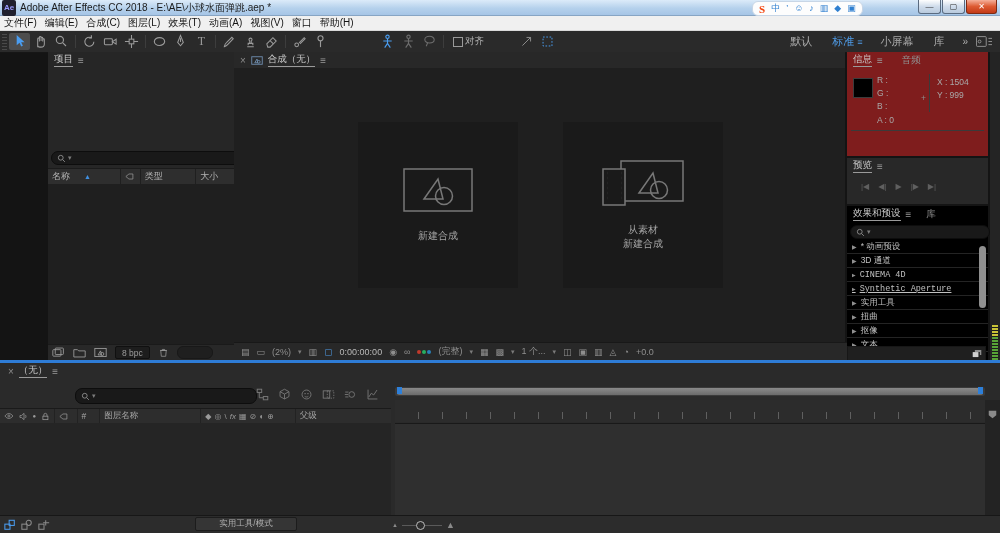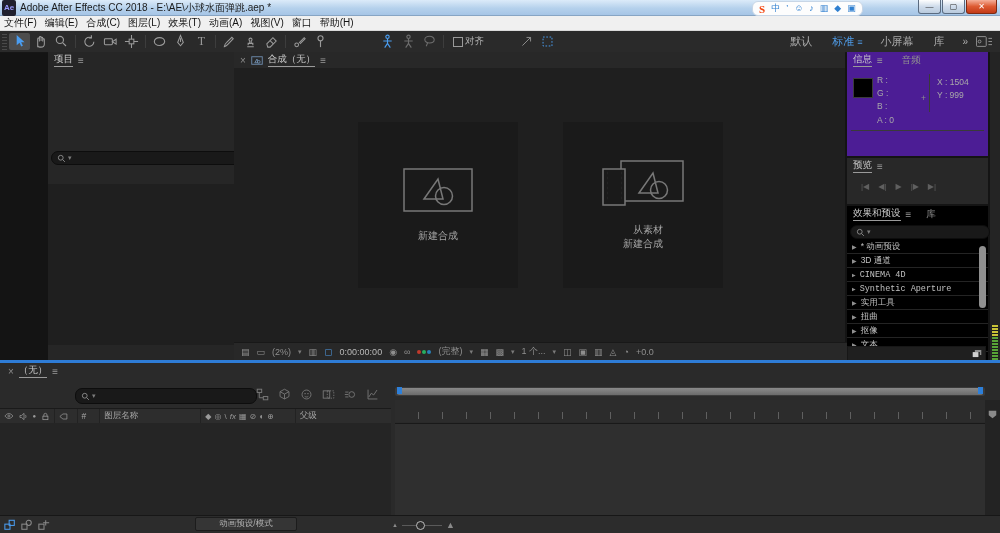--- a/index.html
+++ b/index.html
@@ -81,21 +81,21 @@
   #comp .cfoot{position:absolute;left:0;bottom:0;width:611px;height:17px;background:#282828;
     border-top:1px solid #181818;display:flex;align-items:center;gap:7px;padding:0 7px;
     color:#8f8f8f;font-size:9px;white-space:nowrap;overflow:hidden;}
   .glyphicon{color:#8f8f8f;font-size:9px;}
   .blueicon{color:#4f9ce8;}
   .timecode{color:#b9b9b9;}
   .rgbdots{display:flex;gap:1px;}
   .rgbdots i{width:4px;height:4px;border-radius:50%;display:block;}
 
   
-  #info{left:847px;top:52px;width:141px;height:104px;background:#4c1d95;}
+  #info{left:847px;top:52px;width:141px;height:104px;background:#7f1d1d;}
   .inforow{position:absolute;font-size:8.5px;color:#a9a9a9;line-height:1.55;}
   .swatch{position:absolute;left:6px;top:26px;width:18px;height:18px;background:#000;border:1px solid #3c3c3c;}
   .vline{position:absolute;left:82px;top:22px;width:1px;height:38px;background:#3a3a3a;}
   .hrule{position:absolute;left:4px;top:78px;width:133px;height:1px;background:#3a3a3a;}
   #preview{left:847px;top:158px;width:141px;height:46px;background:#282828;}
   .transport{position:absolute;left:14px;top:24px;display:flex;gap:9px;color:#5f5f5f;font-size:8px;}
   #effects{left:847px;top:206px;width:141px;height:154px;background:#000000;}
   .fx-list{position:absolute;left:0;top:34px;width:141px;height:120px;overflow:hidden;}
   .fx-row{height:13px;display:flex;align-items:center;gap:4px;padding:0 5px;border-bottom:1px solid #242424;
     color:#c0c0c0;font-size:8.5px;}
@@ -313,27 +313,67 @@
       <span class="underline">项目</span>
       <span class="pmenu">≡</span>
     </div>
     <div class="searchbox abs" style="left:3px;top:99px;width:218px;">
       <svg width="9" height="9" viewBox="0 0 12 12" fill="none" stroke="#8f8f8f" stroke-width="1.2">
           <circle cx="5" cy="5" r="3.2"></circle>
           <path d="M7.5 7.5l3 3"></path>
         </svg>
       <span class="caret">▾</span>
     </div>
+    <div class="cols">
+      <div class="colcell" style="width:72px;">
+        <span>名称</span>
+        <span class="sortarrow">▲</span>
+      </div>
+      <div class="colcell" style="width:12px;">
+        <svg width="9" height="9" viewBox="0 0 16 16" fill="none" stroke="#9a9a9a" stroke-width="1.3">
+            <path d="M1.5 8l5.5-4.5H14v9H7z"></path>
+          </svg>
+      </div>
+      <div class="colcell" style="width:52px;">
+          <span>类型</span>
+        </div>
+      <div class="colcell" style="width:35px;">
+          <span>大小</span>
+        </div>
+      <div class="colcell" style="width:40px;border-right:none;">
+          <span>帧速率</span>
+        </div>
+    </div>
     <div class="list">
       <svg class="abs" style="right:4px;top:4px;" width="10" height="10" viewBox="0 0 16 16" fill="none" stroke="#8d8d8d" stroke-width="1.3">
           <rect x="6" y="1.5" width="4" height="3.5"></rect>
           <rect x="1" y="11" width="4" height="3.5"></rect>
           <rect x="11" y="11" width="4" height="3.5"></rect>
           <path d="M8 5v3M3 11V8h10v3"></path>
         </svg>
+    </div>
+    <div class="pfoot">
+      <svg width="13" height="11" viewBox="0 0 16 13" fill="none" stroke="#9a9a9a" stroke-width="1.1">
+          <rect x="1" y="3" width="10" height="8" rx="1"></rect>
+          <rect x="4" y="1" width="10" height="8" rx="1"></rect>
+        </svg>
+      <svg width="13" height="11" viewBox="0 0 16 13" fill="none" stroke="#9a9a9a" stroke-width="1.1">
+          <path d="M1 3h4.5L7 4.5h8V12H1z"></path>
+        </svg>
+      <svg width="13" height="11" viewBox="0 0 16 13" fill="none" stroke="#9a9a9a" stroke-width="1.1">
+          <rect x="1" y="1.5" width="14" height="10"></rect>
+          <path d="M5 9.5L8 4.5l1.2 5z"></path>
+          <circle cx="10.2" cy="8.3" r="1.9"></circle>
+        </svg>
+      <div class="bpc">8 bpc</div>
+      <svg width="11" height="11" viewBox="0 0 16 16" fill="none" stroke="#9a9a9a" stroke-width="1.1">
+          <path d="M4 5h8l-.8 8.5H4.8z"></path>
+          <path d="M3 5h10M6.5 5V3.5h3V5"></path>
+        </svg>
+      <div class="flowpill"></div>
     </div>
   </div>
 
   <div class="panel" id="comp">
     <div class="phead">
       <span class="pclose">×</span>
       <svg width="12" height="9" viewBox="0 0 16 12" fill="none" stroke="#6f8eb0" stroke-width="1.2">
           <rect x="1" y="1" width="14" height="10"></rect>
           <path d="M5 9l3-5 1.2 5z"></path>
           <circle cx="10.3" cy="7.8" r="1.9"></circle>
@@ -343,21 +383,21 @@
     </div>
     <div class="viewer">
       <div class="bigbtn" style="left:124px;top:54px;">
         <svg width="72" height="46" viewBox="0 0 72 46" fill="none" stroke="#787878" stroke-width="1.5">
           <rect x="2" y="2" width="68" height="42"></rect>
             <path d="M22 32L36 12l5 20z"></path>
             <circle cx="42" cy="29" r="8.5"></circle>
         </svg>
         <span>新建合成</span>
       </div>
-      <div class="bigbtn" style="left:329px;top:54px;text-align:right;">
+      <div class="bigbtn" style="left:329px;top:54px;">
         <svg width="84" height="48" viewBox="0 0 84 48" fill="none" stroke="#787878" stroke-width="1.5">
           <rect x="20" y="2" width="62" height="40"></rect>
           <rect x="2" y="10" width="22" height="36" fill="#1a1a1a"></rect>
           <path d="M6 14h.1M6 19h.1M6 24h.1M6 29h.1M6 34h.1M6 39h.1M20 14h.1M20 19h.1M20 24h.1M20 29h.1M20 34h.1M20 39h.1" stroke-width="2.4"></path>
           <path d="M38 34L52 14l5 20z"></path>
             <circle cx="58" cy="31" r="8.5"></circle>
         </svg>
         <span><span>从素材</span><br><span>新建合成</span></span>
       </div>
     </div>
@@ -447,21 +487,21 @@
           <span>* 动画预设</span>
         </div>
       <div class="fx-row">
           <span class="fx-exp">▶</span>
           <span>3D 通道</span>
         </div>
       <div class="fx-row" style="font-family:'Liberation Mono','DejaVu Sans Mono',monospace;">
           <span class="fx-exp">▶</span>
           <span>CINEMA 4D</span>
         </div>
-      <div class="fx-row" style="font-family:'Liberation Mono','DejaVu Sans Mono',monospace;">
+      <div class="fx-row" style="font-family:'Liberation Mono','DejaVu Sans Mono',monospace;text-decoration:underline;">
           <span class="fx-exp">▶</span>
           <span>Synthetic Aperture</span>
         </div>
       <div class="fx-row">
           <span class="fx-exp">▶</span>
           <span>实用工具</span>
         </div>
       <div class="fx-row">
           <span class="fx-exp">▶</span>
           <span>扭曲</span>
@@ -596,21 +636,21 @@
         </svg>
       <svg width="12" height="12" viewBox="0 0 14 14" fill="none" stroke="#8a8a8a" stroke-width="1.2">
           <rect x="1" y="6" width="6" height="6"></rect>
           <circle cx="9" cy="4.5" r="3"></circle>
         </svg>
       <svg width="12" height="12" viewBox="0 0 14 14" fill="none" stroke="#8a8a8a" stroke-width="1.2">
           <rect x="1" y="6" width="6" height="6"></rect>
           <path d="M6 4.5h7M9 1.5v6"></path>
         </svg>
     </div>
-    <div class="togglebtn">动画预设/模式</div>
+    <div class="togglebtn">实用工具/模式</div>
     <div class="zoomctl">
       <span style="font-size:6px;">▲</span>
       <div class="ztrack">
         <div class="zknob"></div>
       </div>
       <span style="font-size:9px;">▲</span>
     </div>
   </div>
 
 </div>

